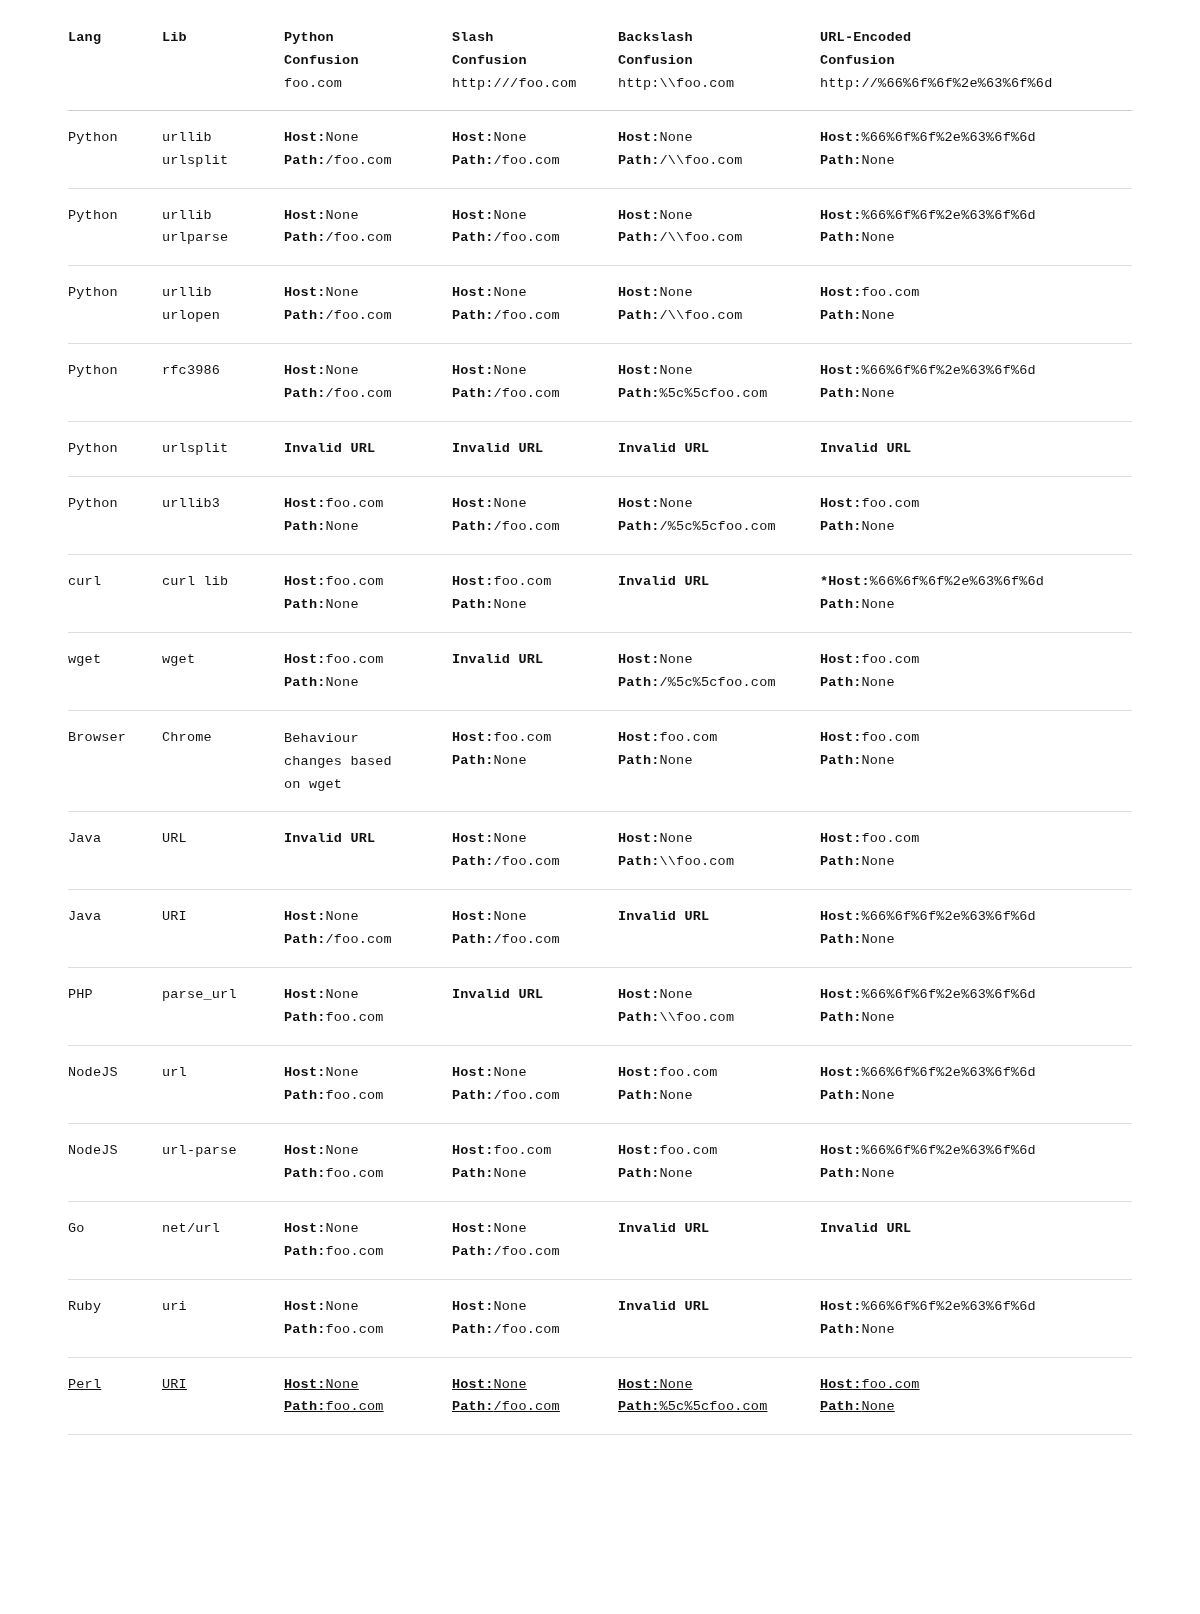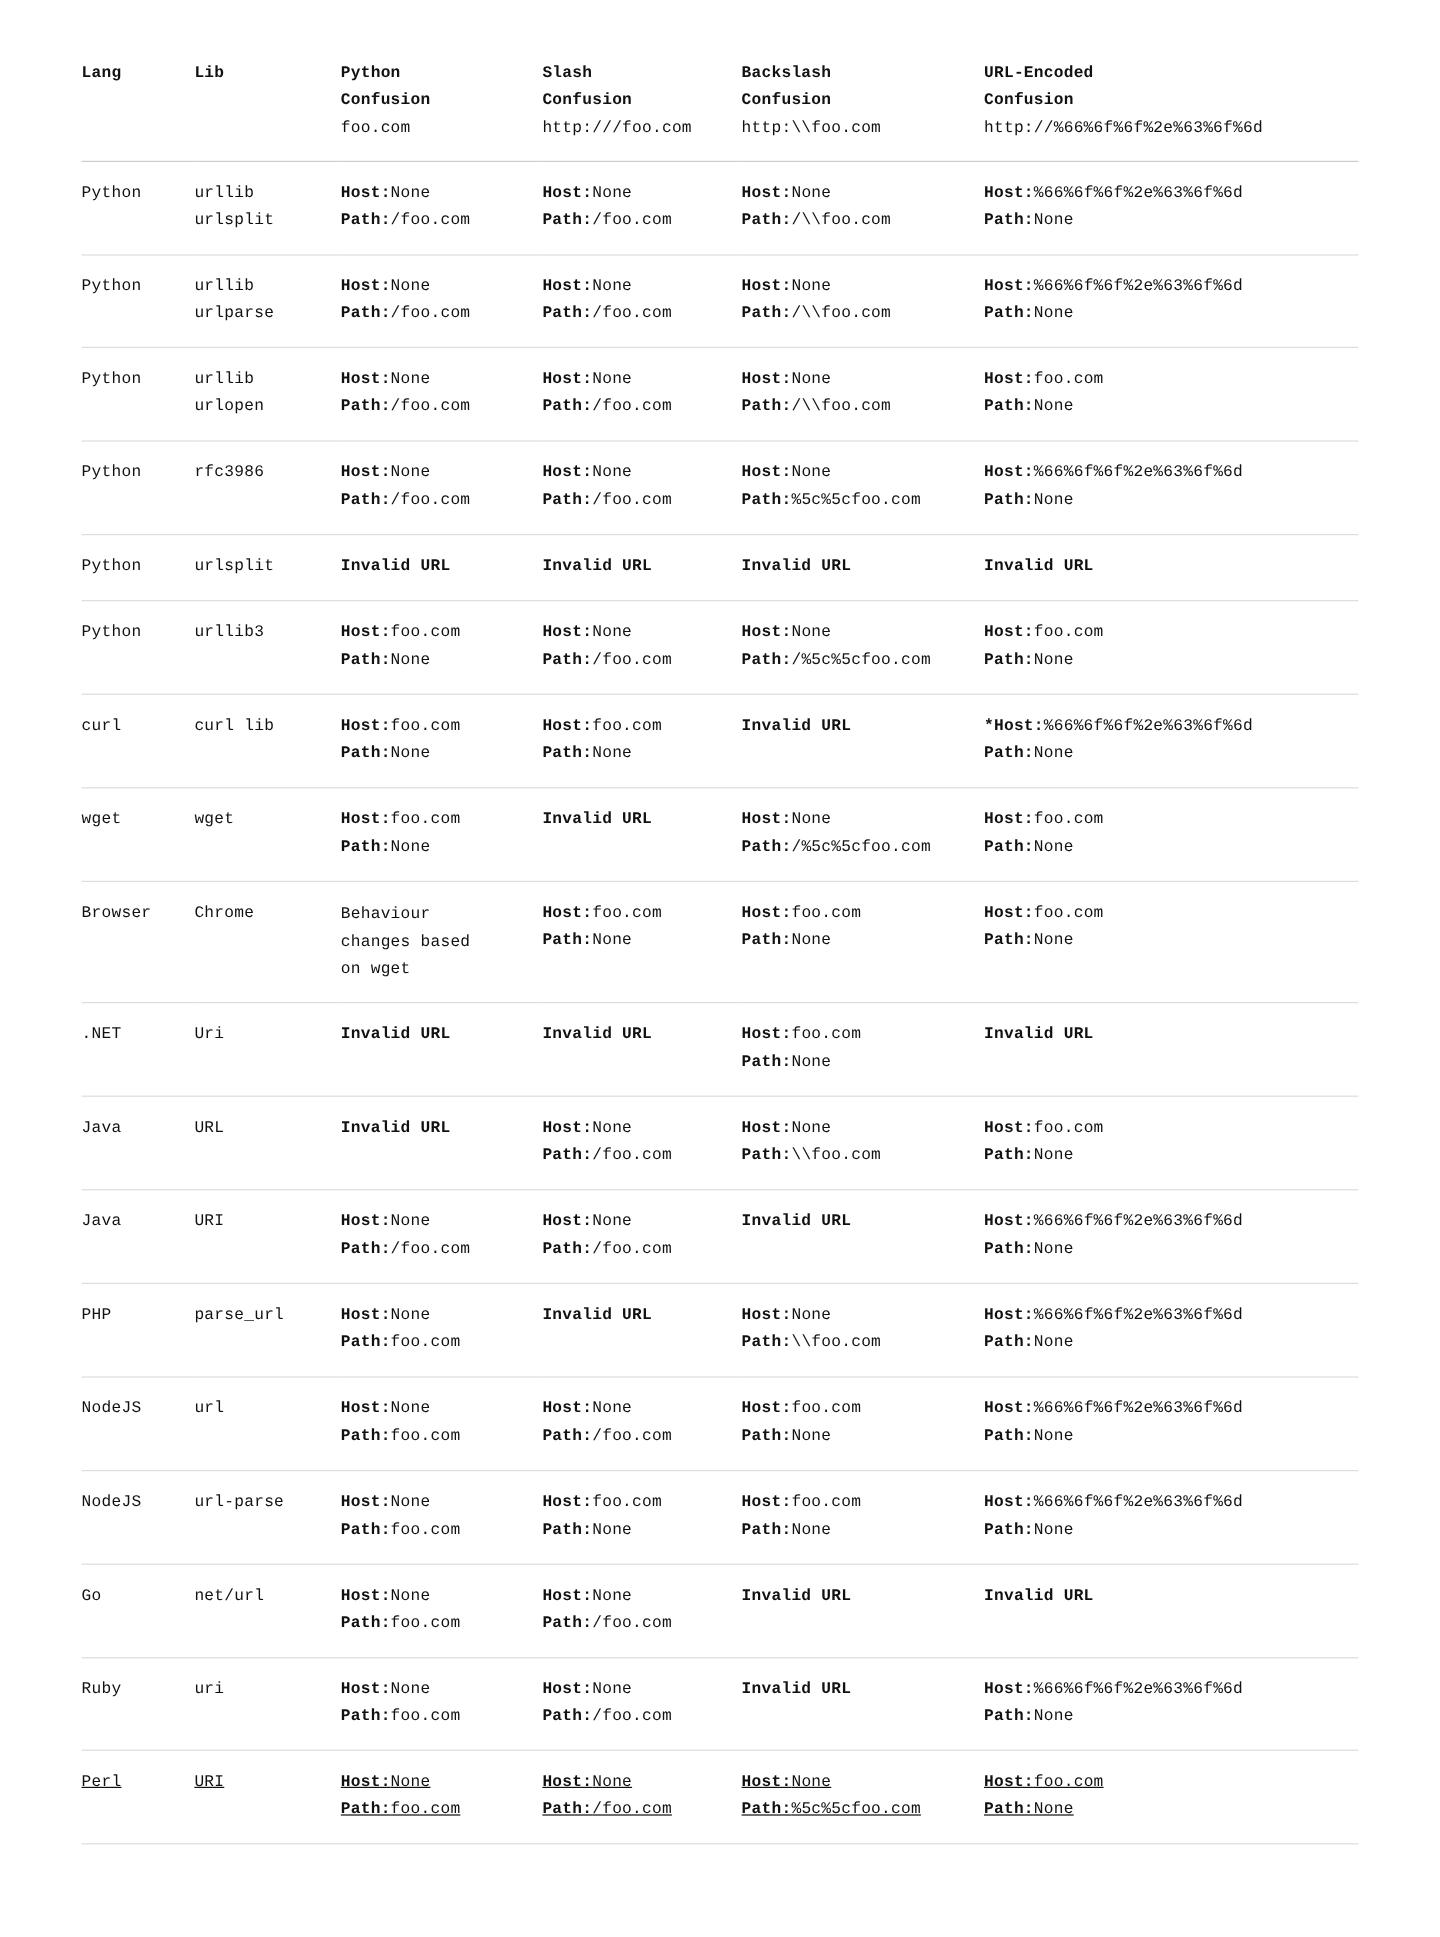--- a/index.html
+++ b/index.html
@@ -22,21 +22,20 @@
     font-family: "Liberation Sans", sans-serif;
     font-size: 21px;
     font-weight: bold;
     letter-spacing: 0.5px;
     margin: 6px 0 34px 0;
   }
   table.summary {
     width: 1064px;
     border-collapse: collapse;
     table-layout: fixed;
-    margin-top: 24px;
   }
   table.summary col.c-lang  { width: 94px; }
   table.summary col.c-lib   { width: 122px; }
   table.summary col.c-case  { width: 168px; }
   table.summary col.c-case2 { width: 166px; }
   table.summary col.c-case3 { width: 202px; }
   table.summary col.c-case4 { width: 312px; }
 
   thead th {
     text-align: left;
@@ -310,39 +309,20 @@
           <td>
             <span class="kv"><b>Host:</b><span class="val">foo.com</span></span>
             <span class="kv"><b>Path:</b><span class="val">None</span></span>
           </td>
           <td>
             <span class="kv"><b>Host:</b><span class="val">foo.com</span></span>
             <span class="kv"><b>Path:</b><span class="val">None</span></span>
           </td>
         </tr>
         <tr>
-          <td class="lang">.NET</td>
-          <td class="lib">
-            <span class="kv">Uri</span>
-          </td>
-          <td>
-            <span class="invalid">Invalid URL</span>
-          </td>
-          <td>
-            <span class="invalid">Invalid URL</span>
-          </td>
-          <td>
-            <span class="kv"><b>Host:</b><span class="val">foo.com</span></span>
-            <span class="kv"><b>Path:</b><span class="val">None</span></span>
-          </td>
-          <td>
-            <span class="invalid">Invalid URL</span>
-          </td>
-        </tr>
-        <tr>
           <td class="lang">Java</td>
           <td class="lib">
             <span class="kv">URL</span>
           </td>
           <td>
             <span class="invalid">Invalid URL</span>
           </td>
           <td>
             <span class="kv"><b>Host:</b><span class="val">None</span></span>
             <span class="kv"><b>Path:</b><span class="val">/foo.com</span></span>

